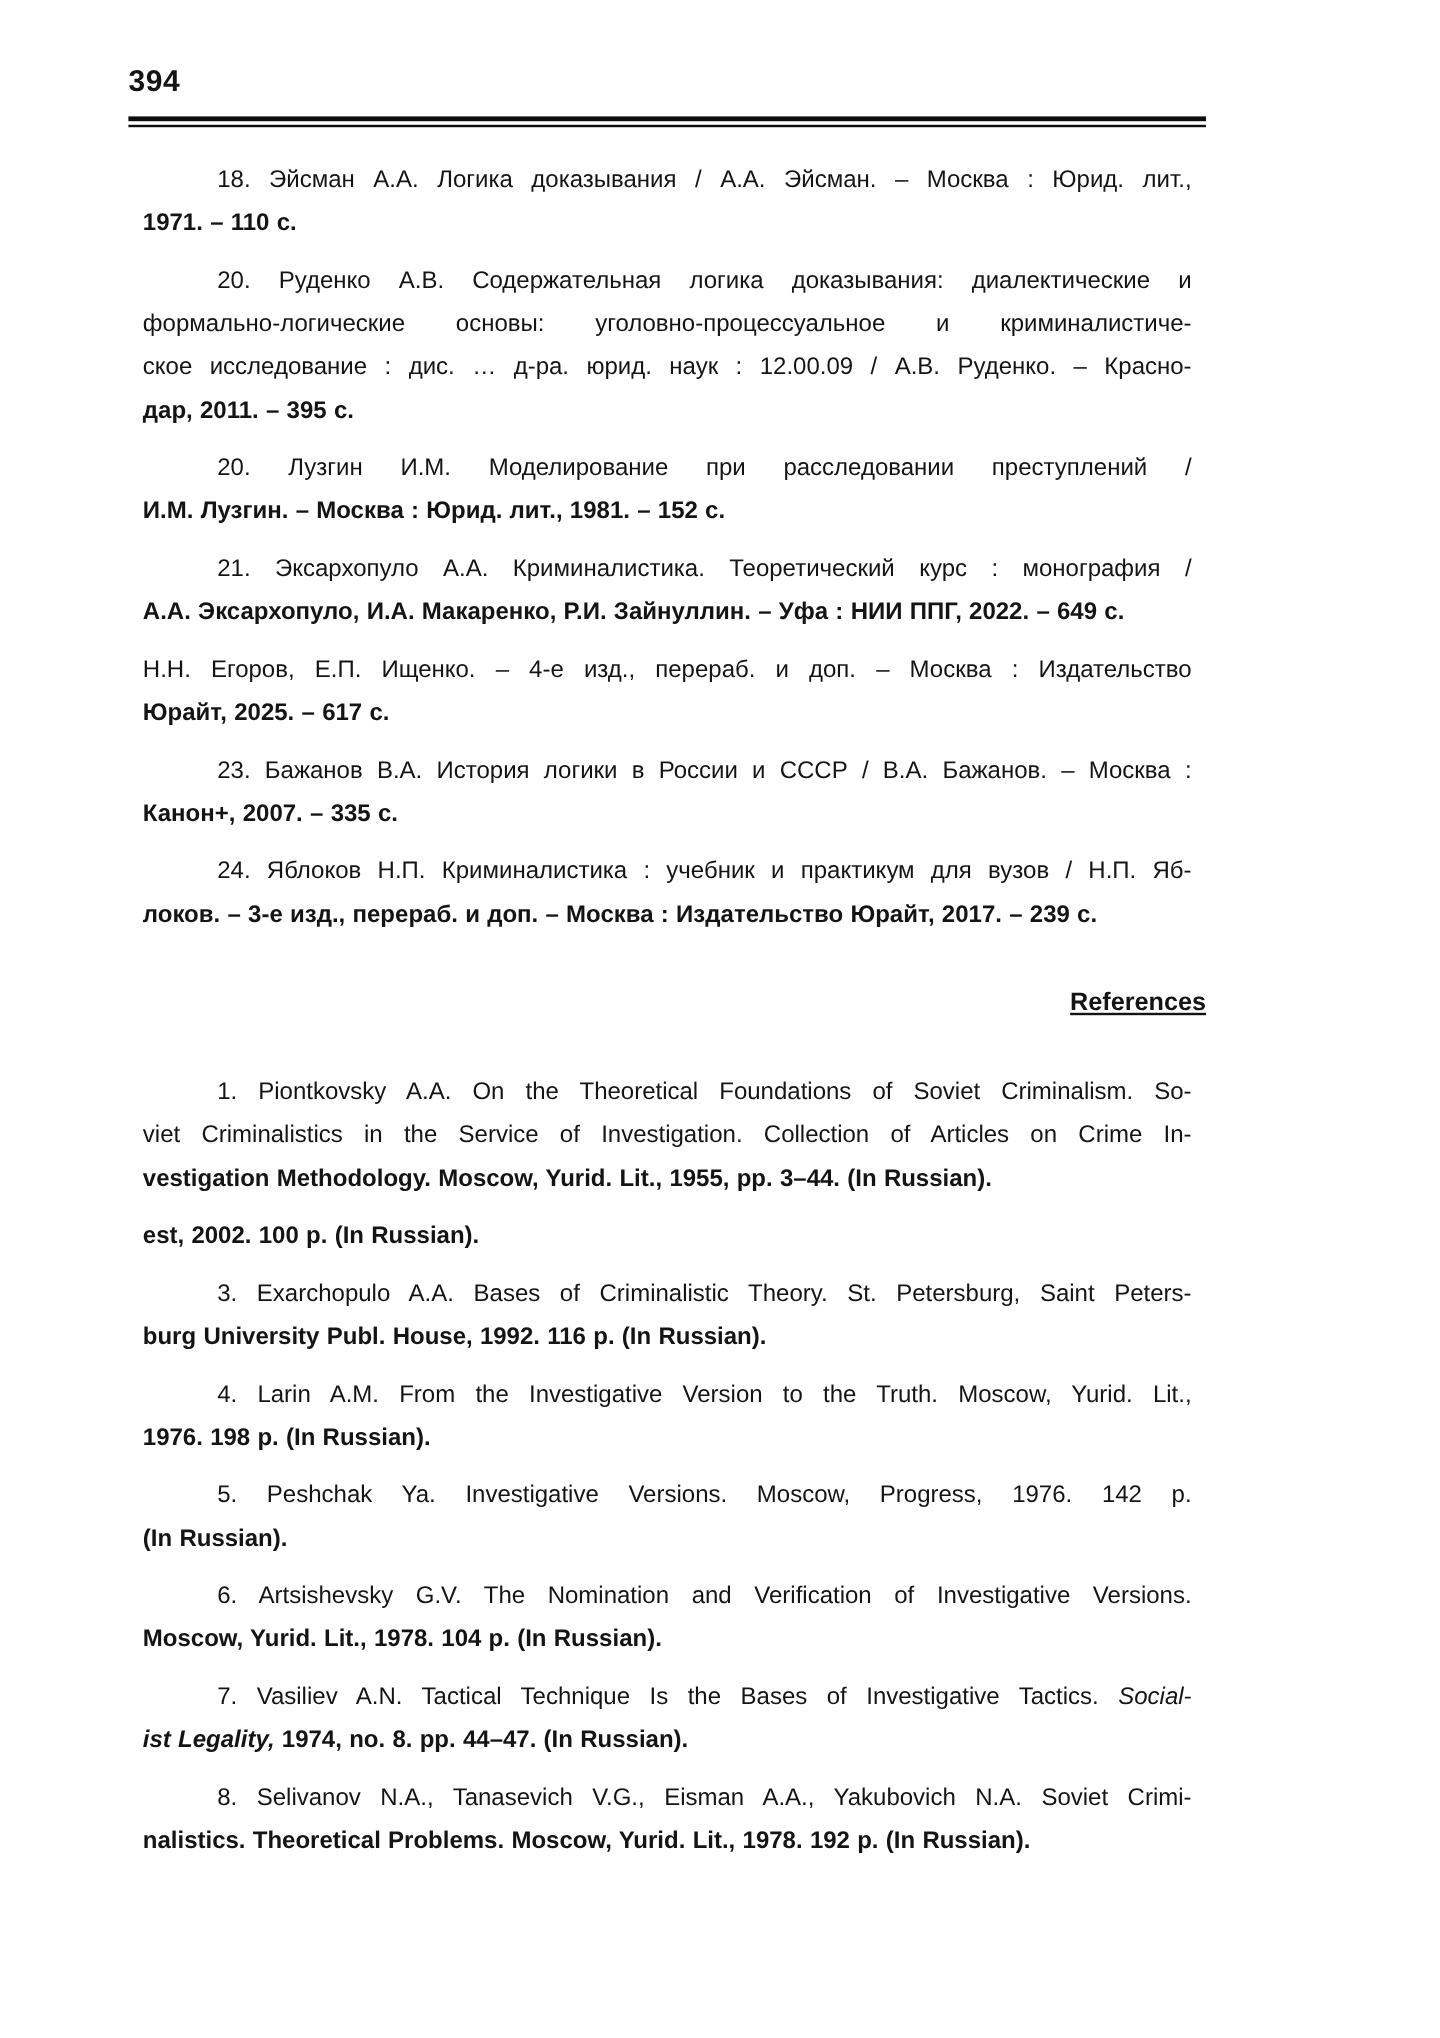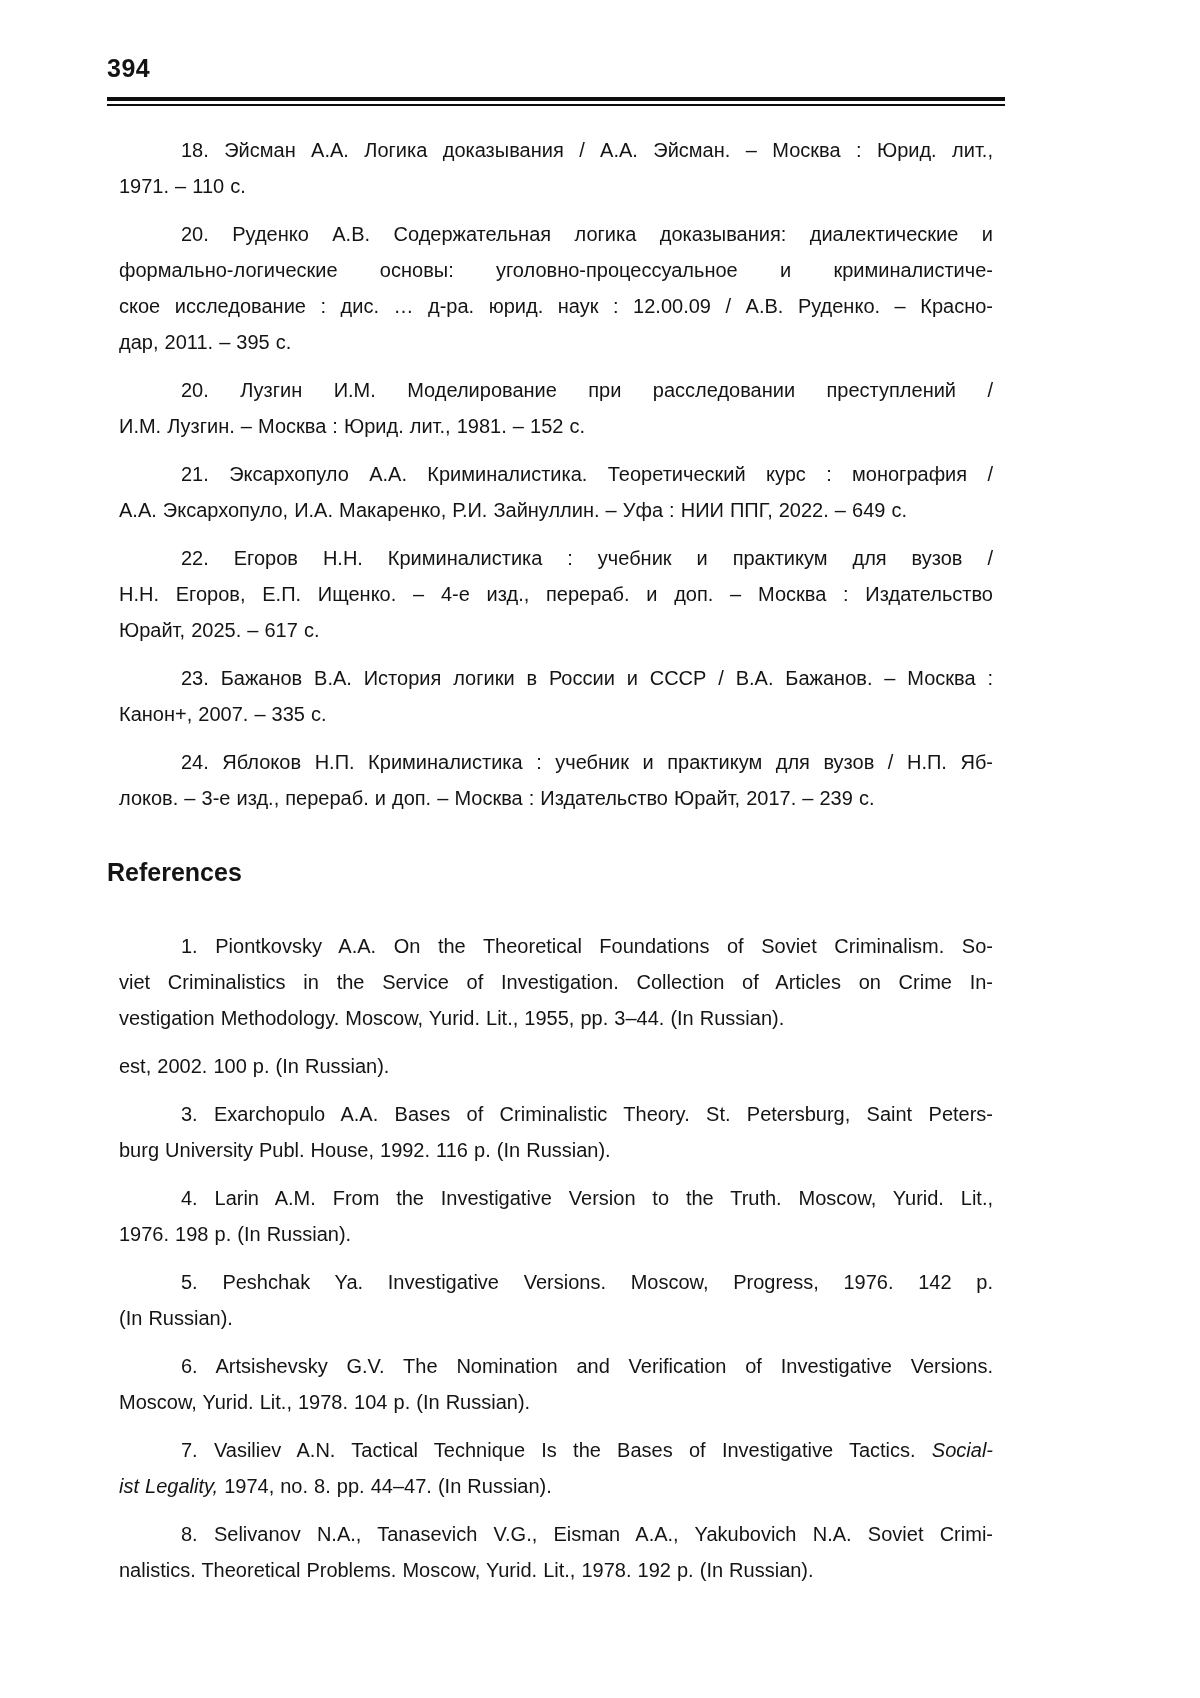--- a/index.html
+++ b/index.html
@@ -32,27 +32,28 @@
   }
   .para { margin: 12px; }
   .line {
     font-size: 20px;
     line-height: 36px;
     text-align: justify;
     text-align-last: justify;
     word-spacing: 0.5px;
   }
   .line.first { text-indent: 62px; }
-  .line.last { text-align-last: left; }
+  .line.last { text-align-last: left; font-weight: bold; }
   .ref-heading {
-    font-size: 25px;
+    font-size: 21px;
     font-weight: 700;
-    text-align: left;
+    text-align: right;
     margin: 38px 0 38px 0;
     line-height: 36px;
+    text-decoration: underline;
   }
   .it { font-style: italic; }
 </style>
 </head>
 <body>
 
 <div class="sheet">
 
   <div class="pagenum">394</div>
   <div class="rule"></div>
@@ -75,21 +76,20 @@
       <div class="line first">20. Лузгин И.М. Моделирование при расследовании преступлений /</div>
       <div class="line last">И.М. Лузгин. – Москва : Юрид. лит., 1981. – 152 с.</div>
     </div>
 
     <div class="para">
       <div class="line first">21. Эксархопуло А.А. Криминалистика. Теоретический курс : монография /</div>
       <div class="line last">А.А. Эксархопуло, И.А. Макаренко, Р.И. Зайнуллин. – Уфа : НИИ ППГ, 2022. – 649 с.</div>
     </div>
 
     <div class="para">
-      <div class="line first">22. Егоров Н.Н. Криминалистика : учебник и практикум для вузов /</div>
       <div class="line">Н.Н. Егоров, Е.П. Ищенко. – 4-е изд., перераб. и доп. – Москва : Издательство</div>
       <div class="line last">Юрайт, 2025. – 617 с.</div>
     </div>
 
     <div class="para">
       <div class="line first">23. Бажанов В.А. История логики в России и СССР / В.А. Бажанов. – Москва :</div>
       <div class="line last">Канон+, 2007. – 335 с.</div>
     </div>
 
     <div class="para">

